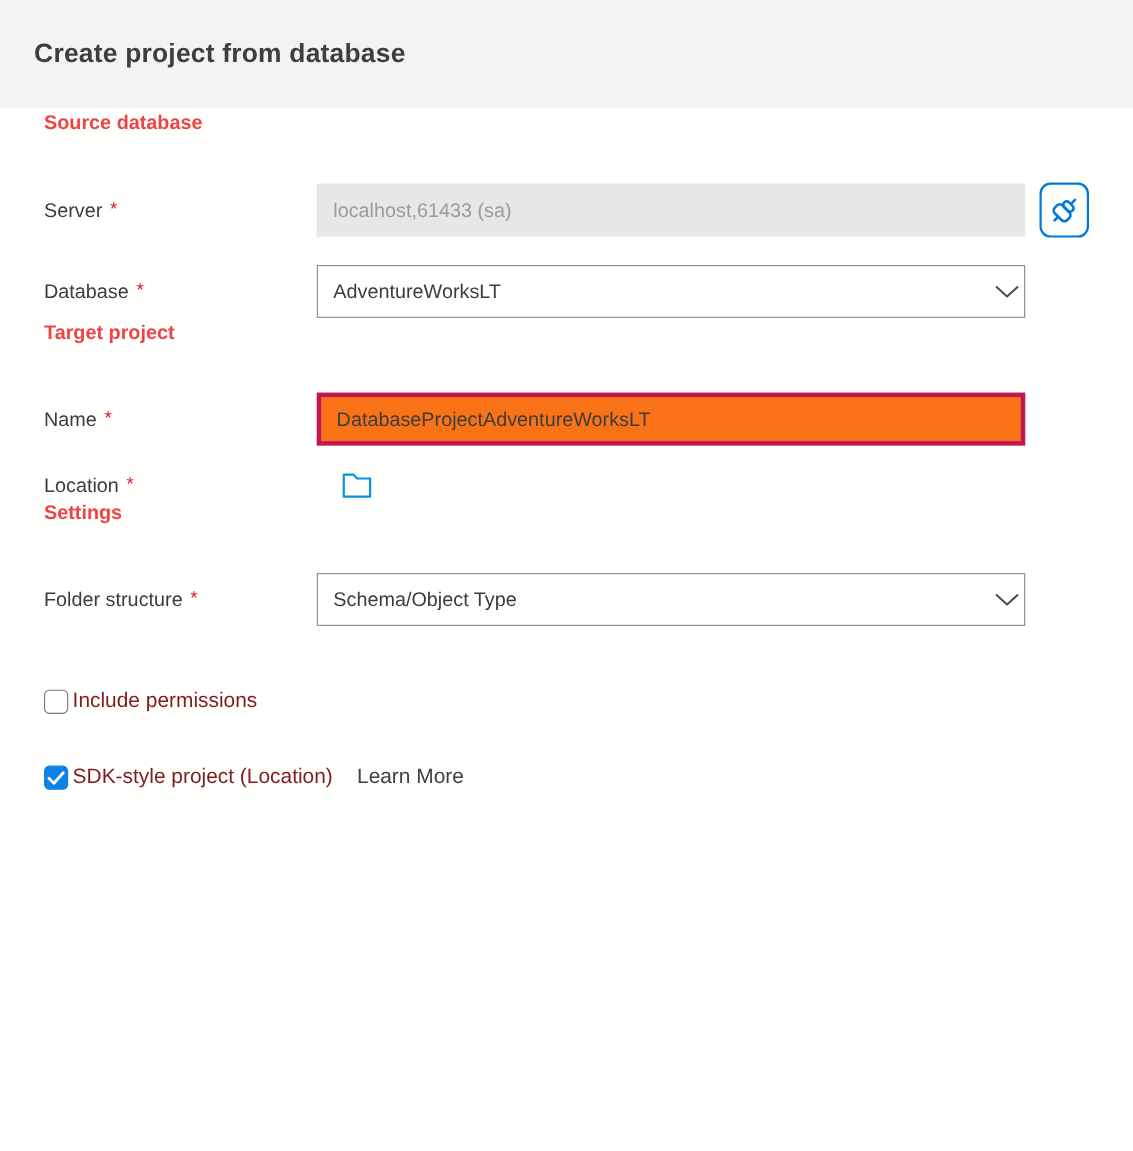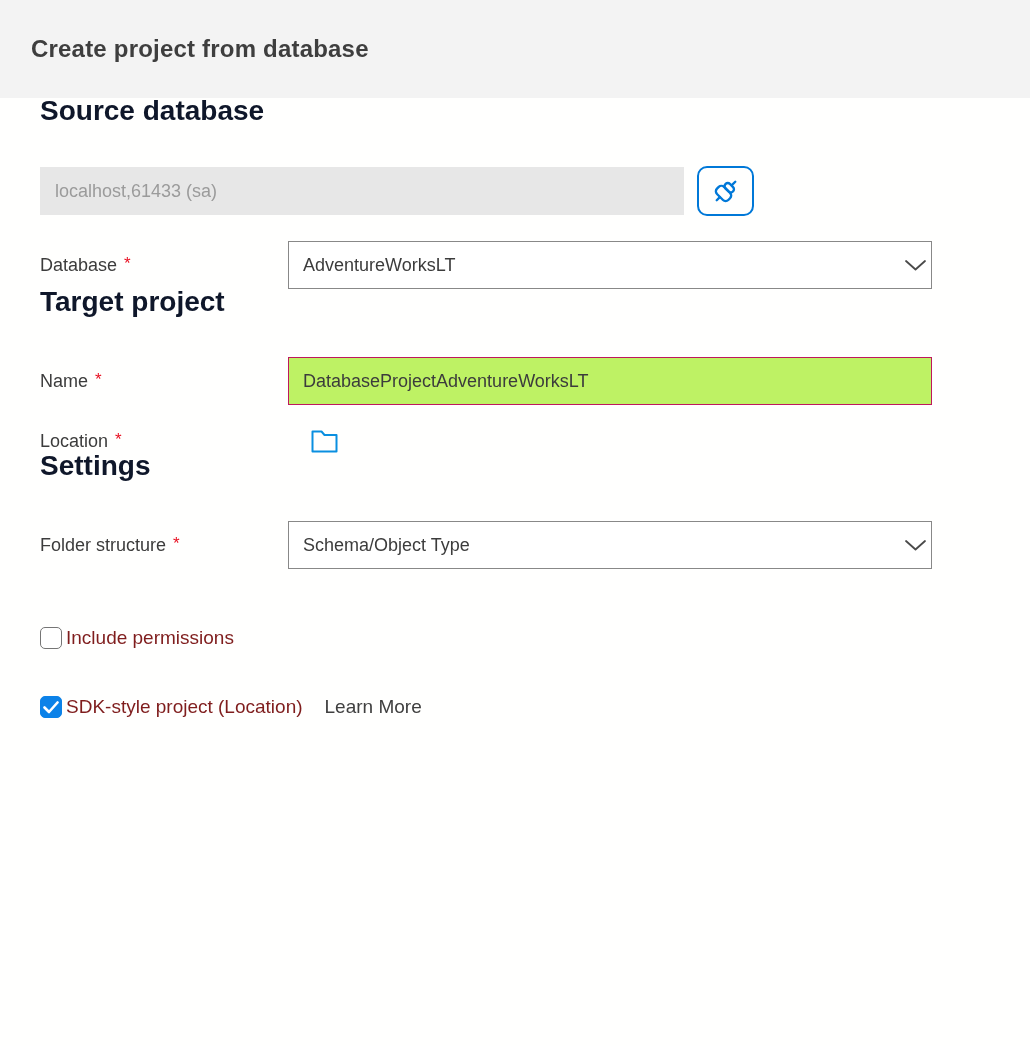--- a/index.html
+++ b/index.html
@@ -20,24 +20,24 @@
   h1.dialog-title {
     margin: 0;
     font-size: 24px;
     font-weight: 700;
     color: #3e3e3e;
     letter-spacing: 0.2px;
   }
   main { padding: 0 40px; }
   h2.section-heading {
     margin: 0;
-    font-size: 28px;
+    font-size: 18px;
     line-height: 26px;
     font-weight: 700;
-    color: #0f172a;
+    color: #ef4444;
   }
   .mt-62 { margin-top: 62px; }
   .mt-58 { margin-top: 58px; }
   .mt-47 { margin-top: 47px; }
   .mt-42 { margin-top: 42px; }
   .mt-25 { margin-top: 25px; }
   .form-row {
     display: flex;
     align-items: center;
   }
@@ -50,22 +50,22 @@
     color: #e81123;
     margin-left: 7px;
     font-size: 17px;
     position: relative;
     top: -2px;
   }
   .field-col { flex: 0 0 644px; }
   .text-input {
     width: 100%;
     height: 48px;
-    border: 1px solid #be185d;
-    background: #bef264;
+    border: 4px solid #be185d;
+    background: #f97316;
     padding: 0 14px;
     font-family: "Liberation Sans", sans-serif;
     font-size: 18px;
     color: #3c3c3c;
     outline: none;
   }
   .text-input::placeholder { color: #8f8f8f; opacity: 1; }
   .text-input.disabled {
     background: #e7e7e7;
     border: 1px solid #e7e7e7;
@@ -145,20 +145,23 @@
 
 <header class="dialog-header">
   <h1 class="dialog-title">Create project from database</h1>
 </header>
 
 <main>
 
   <h2 class="section-heading mt-62">Source database</h2>
 
   <div class="form-row mt-42">
+    <div class="label-col">
+      <span>Server</span><span class="req">*</span>
+    </div>
     <div class="field-col">
       <input class="text-input disabled" type="text" disabled="" value="localhost,61433 (sa)" style="">
     </div>
     <button class="connect-btn">
       <span style="display:flex;">
         <svg width="30" height="30" viewBox="0 0 24 24" fill="none">
           <g transform="rotate(-45 12 12)" stroke="#0078d8" stroke-width="1.9" stroke-linecap="round">
             <line x1="1.5" y1="12" x2="5" y2="12"></line>
             <rect x="5.2" y="5.6" width="8" height="12.8" rx="3"></rect>
             <rect x="13.2" y="7.8" width="5" height="8.4" rx="2.4"></rect>

